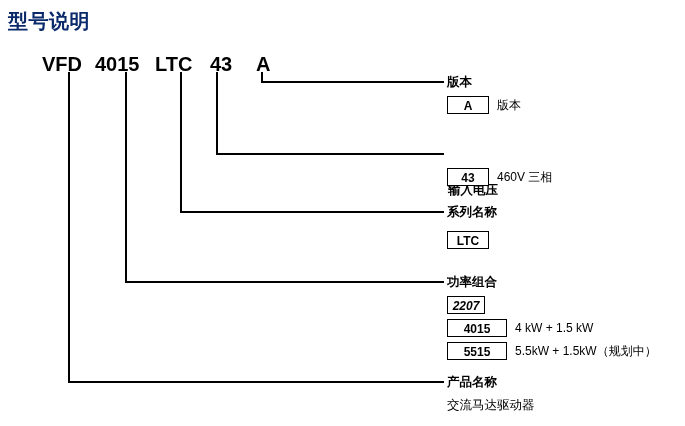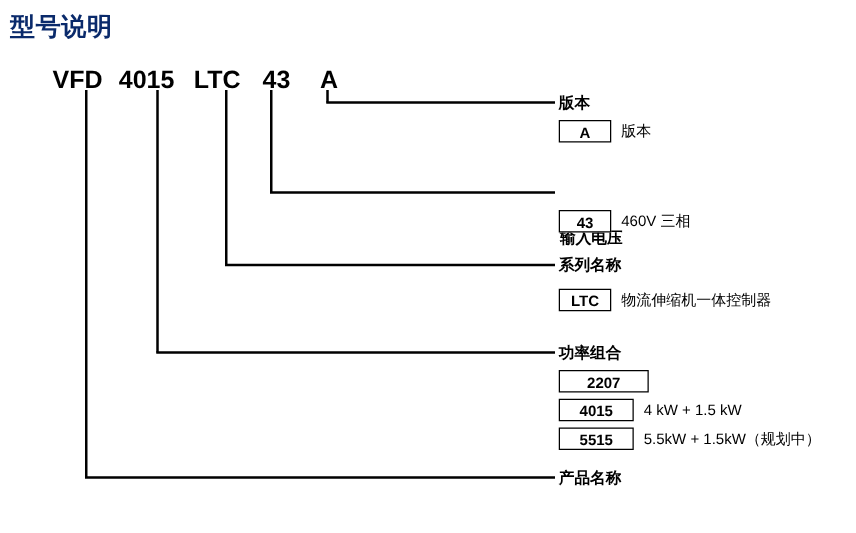--- a/index.html
+++ b/index.html
@@ -114,27 +114,27 @@
   <div class="sec-title" style="left:447px; top:74px;">版本</div>
   <div class="valbox" style="left:447px; top:96px; width:42px;">A</div>
   <div class="valdesc" style="left:497px; top:96px;">版本</div>
 
   <div class="sec-title" style="left:448px; top:146px;margin-top:36px;">输入电压</div>
   <div class="valbox" style="left:447px; top:168px; width:42px;">43</div>
   <div class="valdesc" style="left:497px; top:168px;">460V 三相</div>
 
   <div class="sec-title" style="left:447px; top:204px;">系列名称</div>
   <div class="valbox" style="left:447px; top:231px; width:42px;">LTC</div>
-  <div class="valdesc" style="left:497px; top:231px;">物流伸缩机一体控制器</div>
 
   <div class="sec-title" style="left:447px; top:274px;">功率组合</div>
 
-  <div class="valbox" style="left:447px; top:296px; width:72px;">2207</div>
+  <div class="valbox" style="left:447px; top:296px; width:38px;font-style:italic;">2207</div>
 
   <div class="valbox" style="left:447px; top:319px; width:60px;">4015</div>
   <div class="valdesc" style="left:515px; top:319px;text-align:right;">4 kW + 1.5 kW</div>
 
   <div class="valbox" style="left:447px; top:342px; width:60px;">5515</div>
   <div class="valdesc" style="left:515px; top:342px;text-align:right;">5.5kW + 1.5kW（规划中）</div>
 
   <div class="sec-title" style="left:447px; top:374px;">产品名称</div>
+  <div class="plain-desc" style="left:447px; top:397px;">交流马达驱动器</div>
 
 </div>
 
 </body></html>

